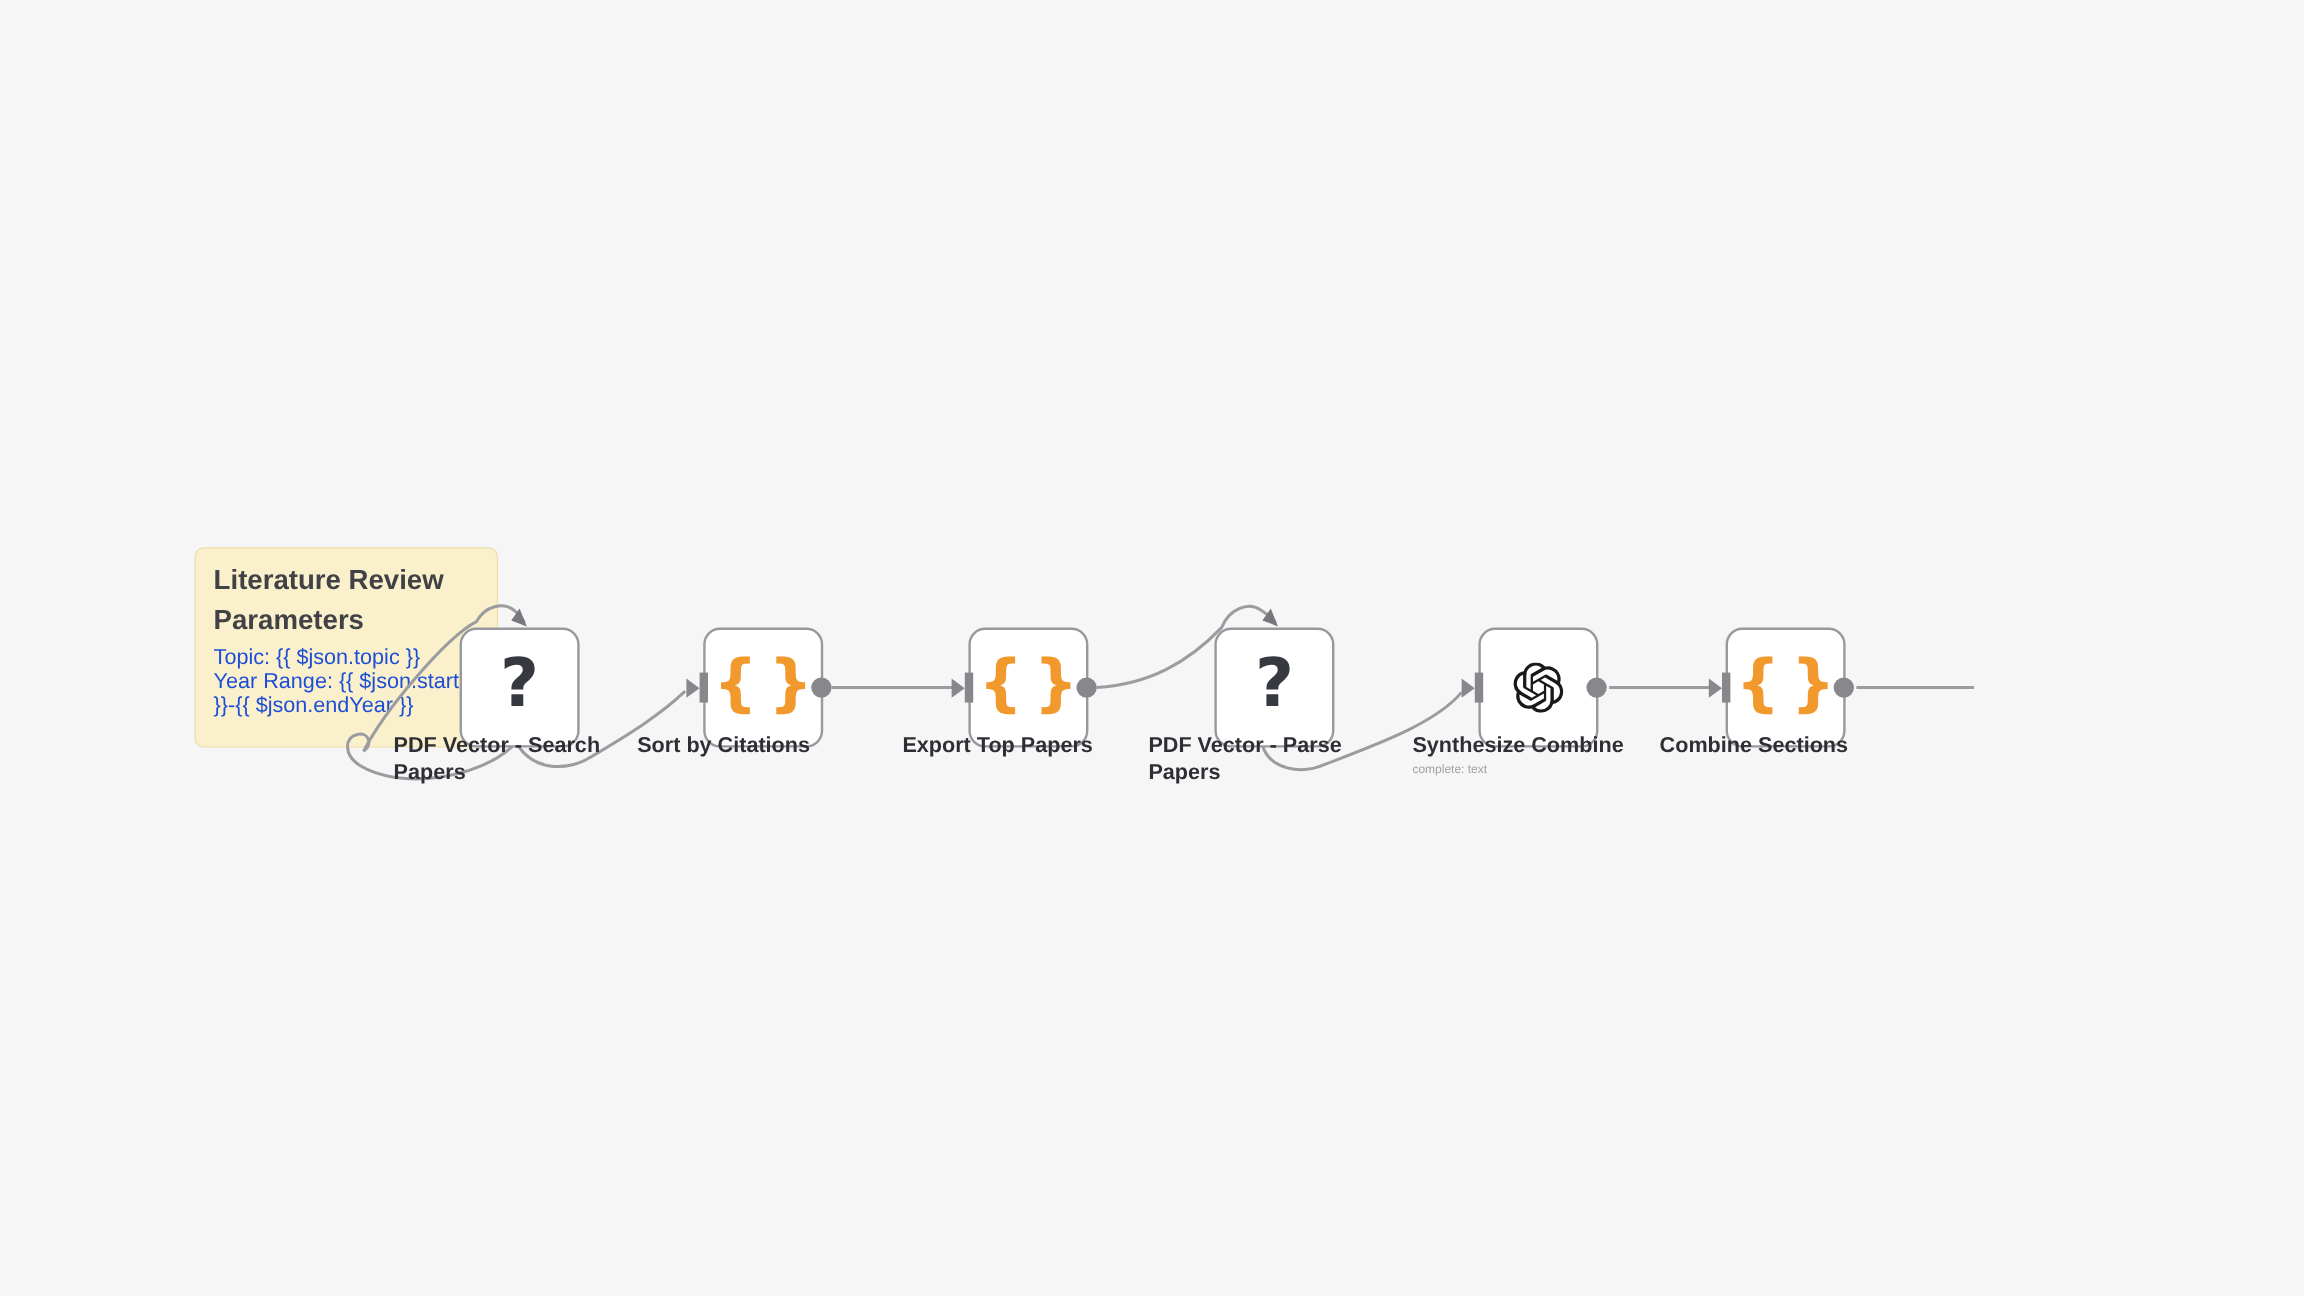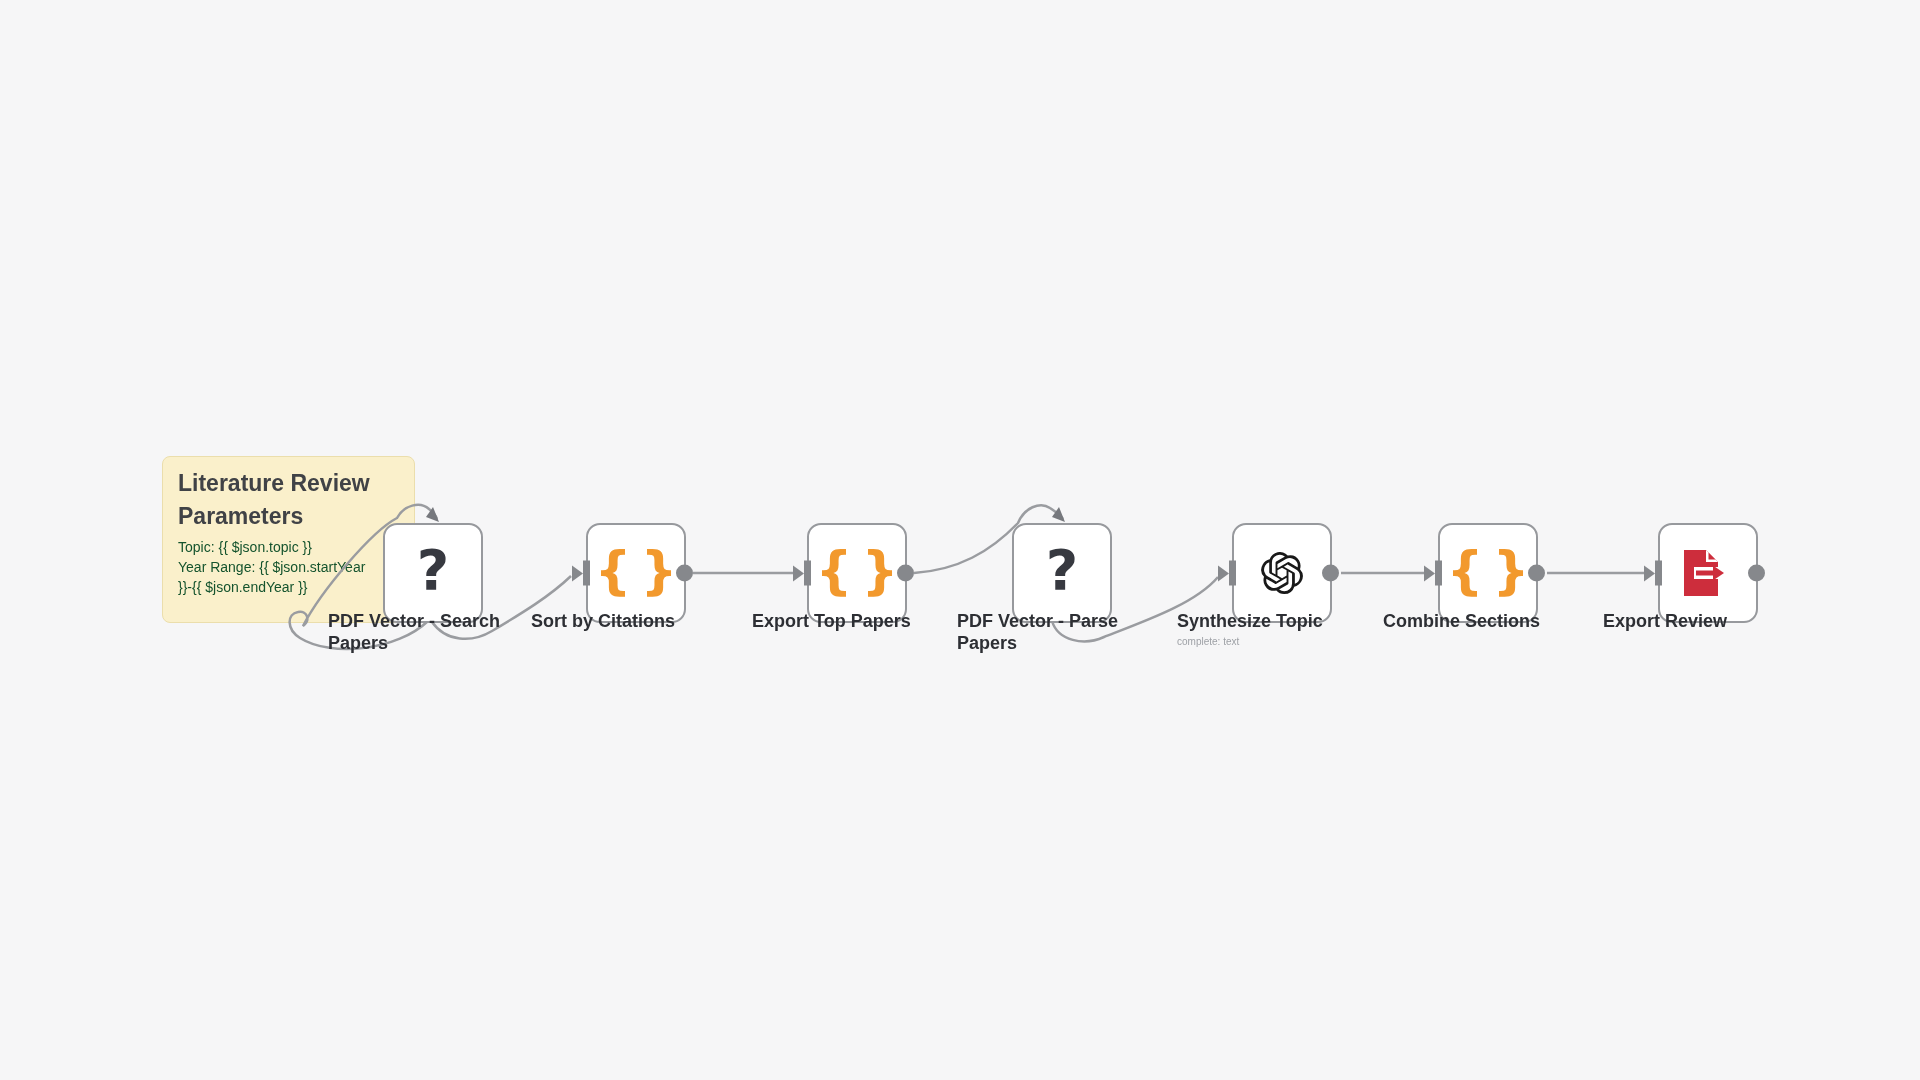--- a/index.html
+++ b/index.html
@@ -12,21 +12,21 @@
   .sticky{
     position:absolute;left:162px;top:456px;width:253px;height:167px;
     background:#FAF0CB;border:1px solid #EBDEAC;border-radius:8px;
     box-sizing:border-box;padding:10px 15px;z-index:1;overflow:hidden;
   }
   .sticky-title{
     font-size:23px;line-height:33px;font-weight:700;color:#404246;
     margin-bottom:4px;
   }
   .sticky-line{
-    font-size:14px;line-height:20px;color:#14532d;white-space:nowrap;
+    font-size:18px;line-height:20px;color:#1d4ed8;white-space:nowrap;
   }
   
   #wires{position:absolute;left:0;top:0;z-index:2;}
   #wires path{fill:none;stroke:#9A9CA0;stroke-width:2.5;}
   #wires polygon{fill:#76787D;stroke:none;}
   
   .node{
     position:absolute;width:100px;height:100px;box-sizing:border-box;
     background:#FFFFFF;border:2.5px solid #97999D;border-radius:14px;
     z-index:3;display:flex;align-items:center;justify-content:center;
@@ -134,48 +134,32 @@
   <div class="node" style="left:1232px;top:523px;">
     <span class="port-in">
         <span class="tri"></span>
         <span class="bar"></span>
       </span>
     <svg width="42" height="42" viewBox="0 0 24 24">
       <path fill="#191919" d="M22.2819 9.8211a5.9847 5.9847 0 0 0-.5157-4.9108 6.0462 6.0462 0 0 0-6.5098-2.9A6.0651 6.0651 0 0 0 4.9807 4.1818a5.9847 5.9847 0 0 0-3.9977 2.9 6.0462 6.0462 0 0 0 .7427 7.0966 5.98 5.98 0 0 0 .511 4.9107 6.051 6.051 0 0 0 6.5146 2.9001A5.9847 5.9847 0 0 0 13.2599 24a6.0557 6.0557 0 0 0 5.7718-4.2058 5.9894 5.9894 0 0 0 3.9977-2.9001 6.0557 6.0557 0 0 0-.7475-7.073zm-9.022 12.6081a4.4755 4.4755 0 0 1-2.8764-1.0408l.1419-.0804 4.7783-2.7582a.7948.7948 0 0 0 .3927-.6813v-6.7369l2.02 1.1686a.071.071 0 0 1 .038.052v5.5826a4.504 4.504 0 0 1-4.4945 4.4944zm-9.6607-4.1254a4.4708 4.4708 0 0 1-.5346-3.0137l.142.0852 4.783 2.7582a.7712.7712 0 0 0 .7806 0l5.8428-3.3685v2.3324a.0804.0804 0 0 1-.0332.0615L9.74 19.9502a4.4992 4.4992 0 0 1-6.1408-1.6464zM2.3408 7.8956a4.485 4.485 0 0 1 2.3655-1.9728V11.6a.7664.7664 0 0 0 .3879.6765l5.8144 3.3543-2.0201 1.1685a.0757.0757 0 0 1-.071 0l-4.8303-2.7865A4.504 4.504 0 0 1 2.3408 7.8956zm16.5963 3.8558L13.1038 8.364 15.1192 7.2a.0757.0757 0 0 1 .071 0l4.8303 2.7913a4.4944 4.4944 0 0 1-.6765 8.1042v-5.6772a.79.79 0 0 0-.407-.667zm2.0107-3.0231l-.142-.0852-4.7735-2.7818a.7759.7759 0 0 0-.7854 0L9.409 9.2297V6.8974a.0662.0662 0 0 1 .0284-.0615l4.8303-2.7866a4.4992 4.4992 0 0 1 6.6802 4.66zM8.3065 12.863l-2.02-1.1638a.0804.0804 0 0 1-.038-.0567V6.0742a4.4992 4.4992 0 0 1 7.3757-3.4537l-.142.0805L8.704 5.459a.7948.7948 0 0 0-.3927.6813zm1.0976-2.3654l2.602-1.4998 2.6069 1.4998v2.9994l-2.5974 1.4997-2.6067-1.4997Z"></path>
     </svg>
     <span class="port-out"></span>
     <div class="node-label">
-      <span>Synthesize Topic</span>
+      <span>Synthesize Combine</span>
       <span class="node-subtitle">complete: text</span>
     </div>
   </div>
 
   <div class="node" style="left:1438px;top:523px;">
     <span class="port-in">
         <span class="tri"></span>
         <span class="bar"></span>
       </span>
     <span class="icon-braces">
       <span>{</span>
         <span>}</span>
     </span>
     <span class="port-out"></span>
     <div class="node-label">Combine Sections</div>
   </div>
 
-  <div class="node" style="left:1658px;top:523px;">
-    <span class="port-in">
-        <span class="tri"></span>
-        <span class="bar"></span>
-      </span>
-    <svg width="56" height="50" viewBox="0 0 56 50">
-      <path fill="#CD2D3C" d="M4 2 H26 L38 14 V48 H4 Z"></path>
-      <path fill="#FFFFFF" d="M26 2 L38 14 H26 Z"></path>
-      <path fill="#CD2D3C" d="M28.5 4.5 L35.5 11.5 H28.5 Z"></path>
-      <rect x="14" y="19" width="26" height="12" fill="#FFFFFF"></rect>
-      <rect x="16" y="22.5" width="17" height="5" fill="#CD2D3C"></rect>
-      <path fill="#CD2D3C" d="M33 17.5 L44 25 L33 32.5 Z"></path>
-    </svg>
-    <span class="port-out"></span>
-    <div class="node-label">Export Review</div>
-  </div>
 
 </div>
 
 </body></html>

